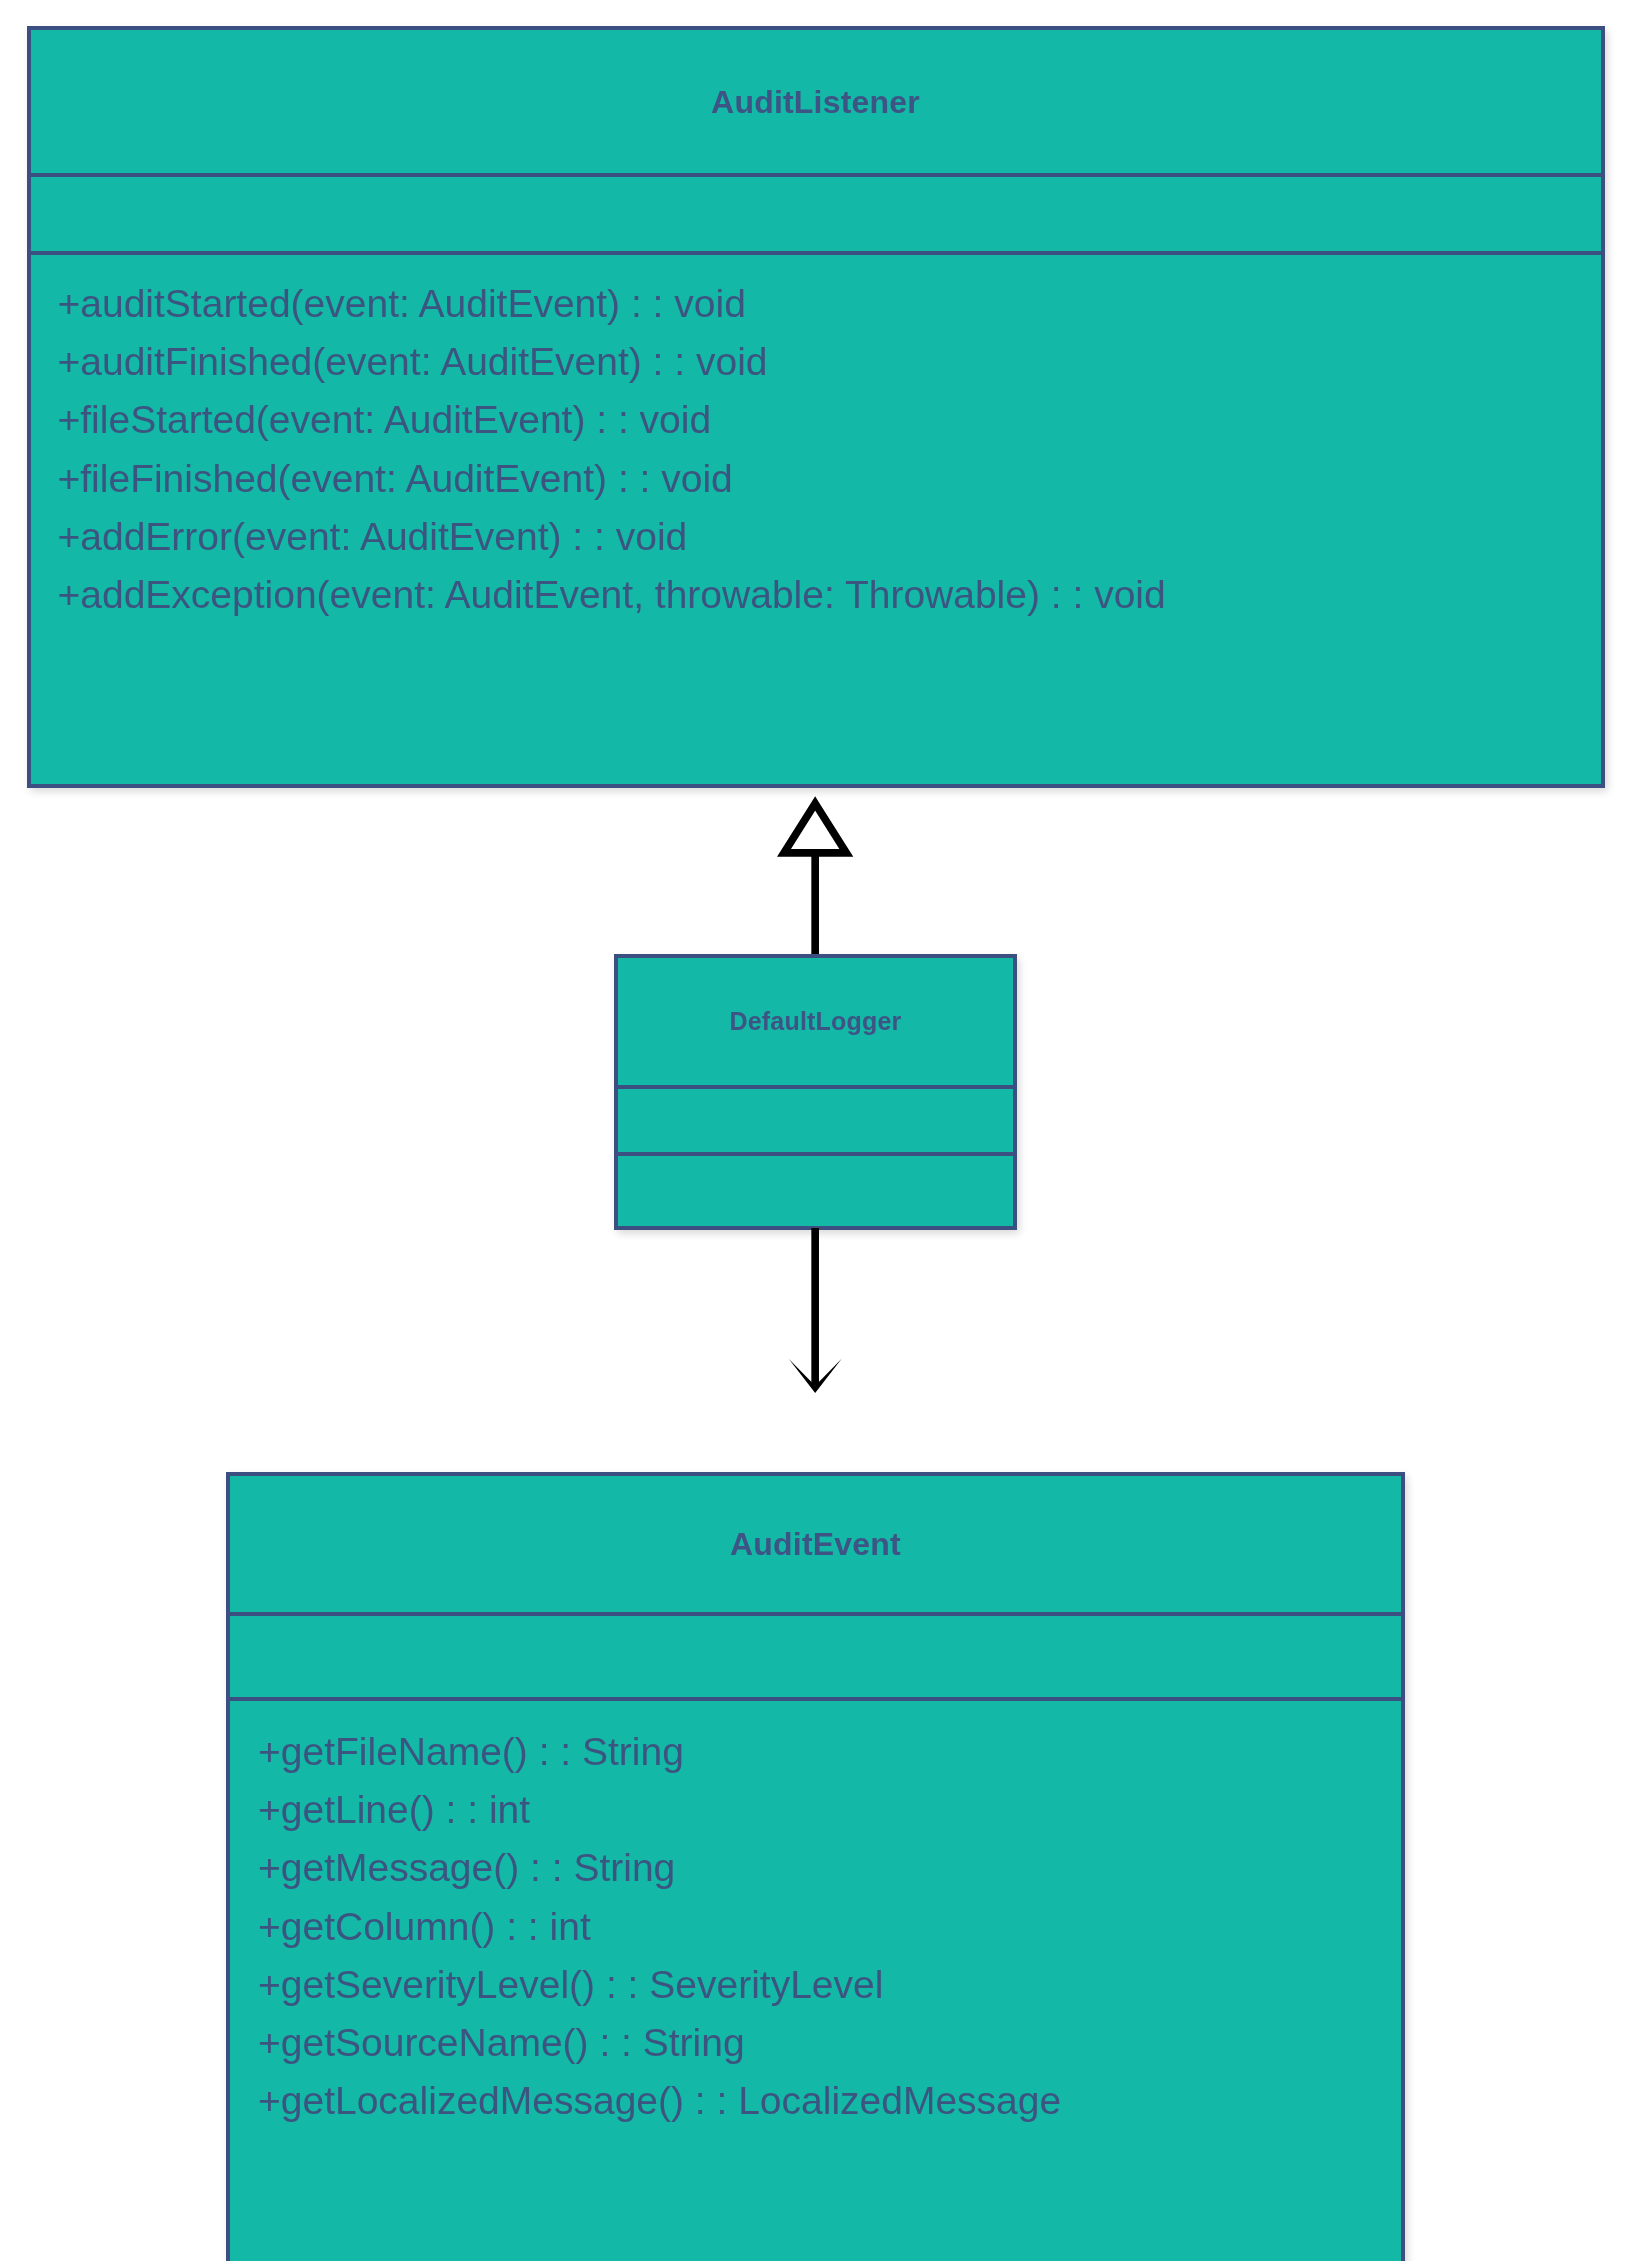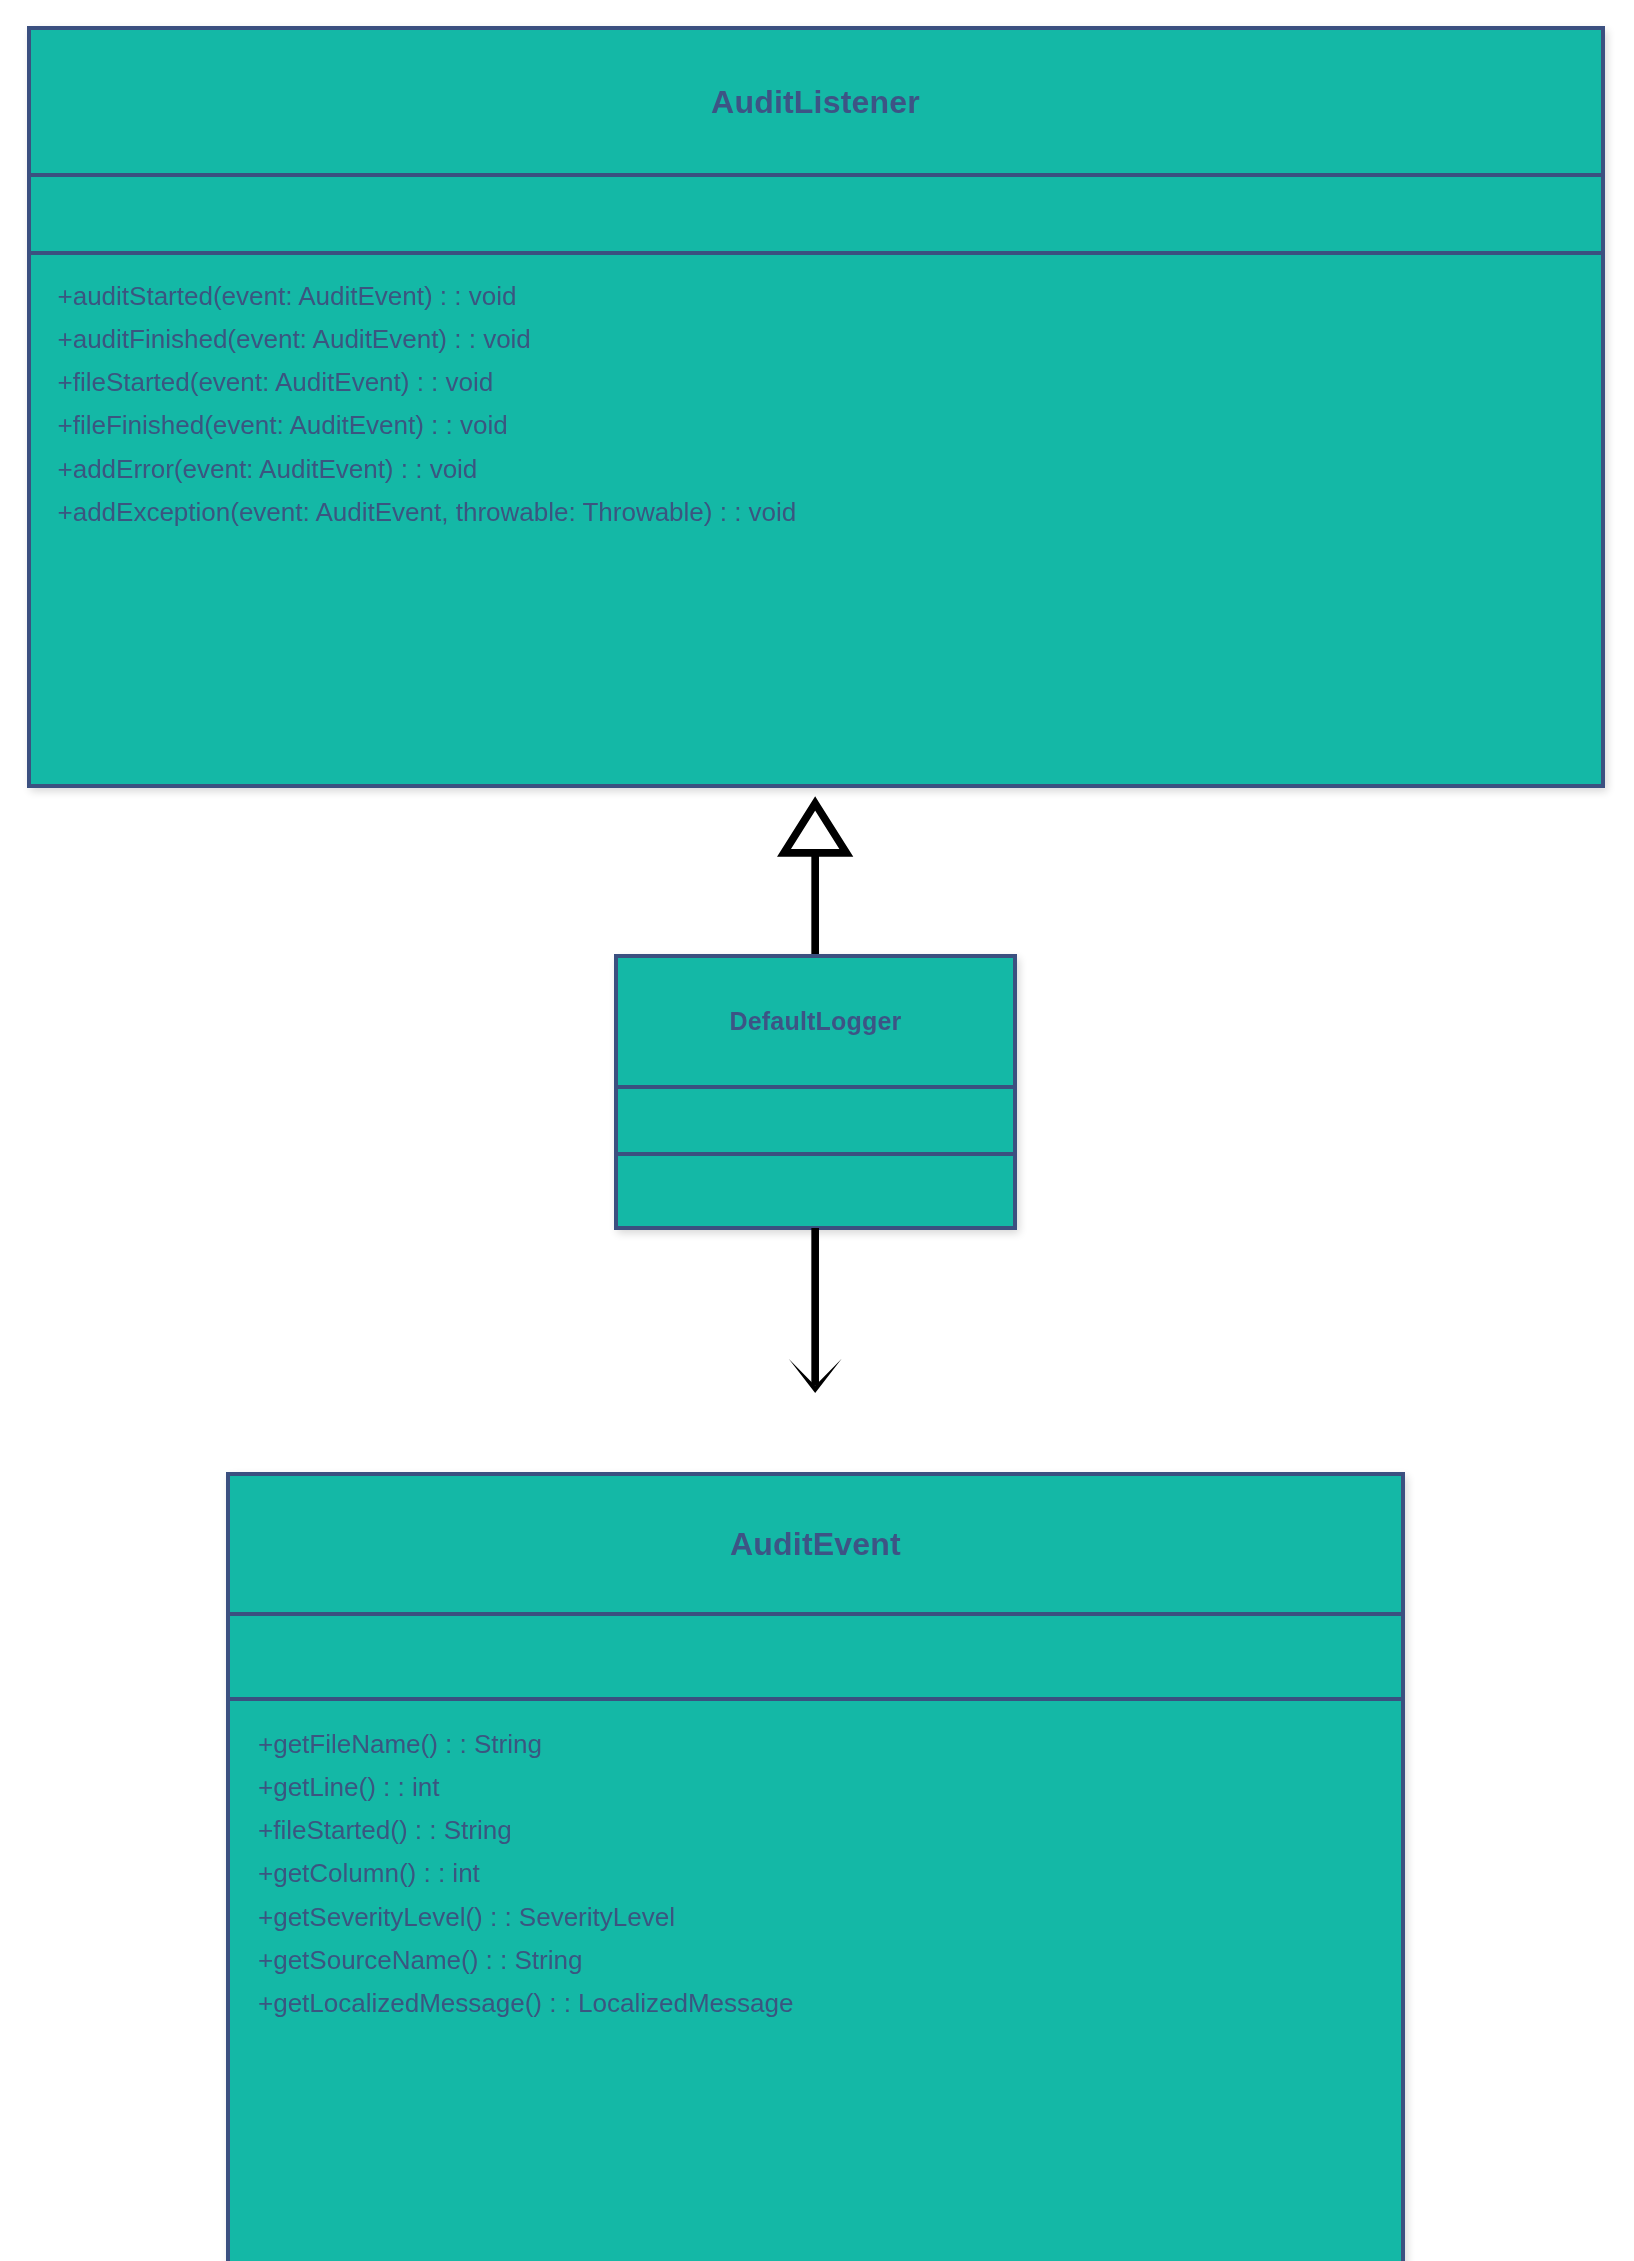--- a/index.html
+++ b/index.html
@@ -41,21 +41,21 @@
   }
   .uml-attr-band {
     box-sizing: border-box;
     border-bottom: 4.1px solid #3b5080;
   }
   .uml-method-band {
     box-sizing: border-box;
     padding: 26px 0 0 0;
   }
   .uml-method {
-    font-size: 26px;
+    font-size: 39px;
     color: #3b5580;
     line-height: 1.16;
     padding: 0 0 13px 27px;
     white-space: nowrap;
   }
 
   
   #box-auditlistener { left: 26.5px;   top: 26px;   width: 1578px; height: 762px; }
   #box-auditlistener .uml-title-band  { height: 147px; }
   #box-auditlistener .uml-attr-band   { height: 78px; }
@@ -121,21 +121,21 @@
   </svg>
 
   <div class="uml-class" id="box-auditevent">
     <div class="uml-title-band">
       <span class="uml-title">AuditEvent</span>
     </div>
     <div class="uml-attr-band"></div>
     <div class="uml-method-band">
       <div class="uml-method">+getFileName() : : String</div>
       <div class="uml-method">+getLine() : : int</div>
-      <div class="uml-method">+fileStarted() : : String</div>
+      <div class="uml-method">+getMessage() : : String</div>
       <div class="uml-method">+getColumn() : : int</div>
       <div class="uml-method">+getSeverityLevel() : : SeverityLevel</div>
       <div class="uml-method">+getSourceName() : : String</div>
       <div class="uml-method">+getLocalizedMessage() : : LocalizedMessage</div>
     </div>
   </div>
 
 </div>
 
 

